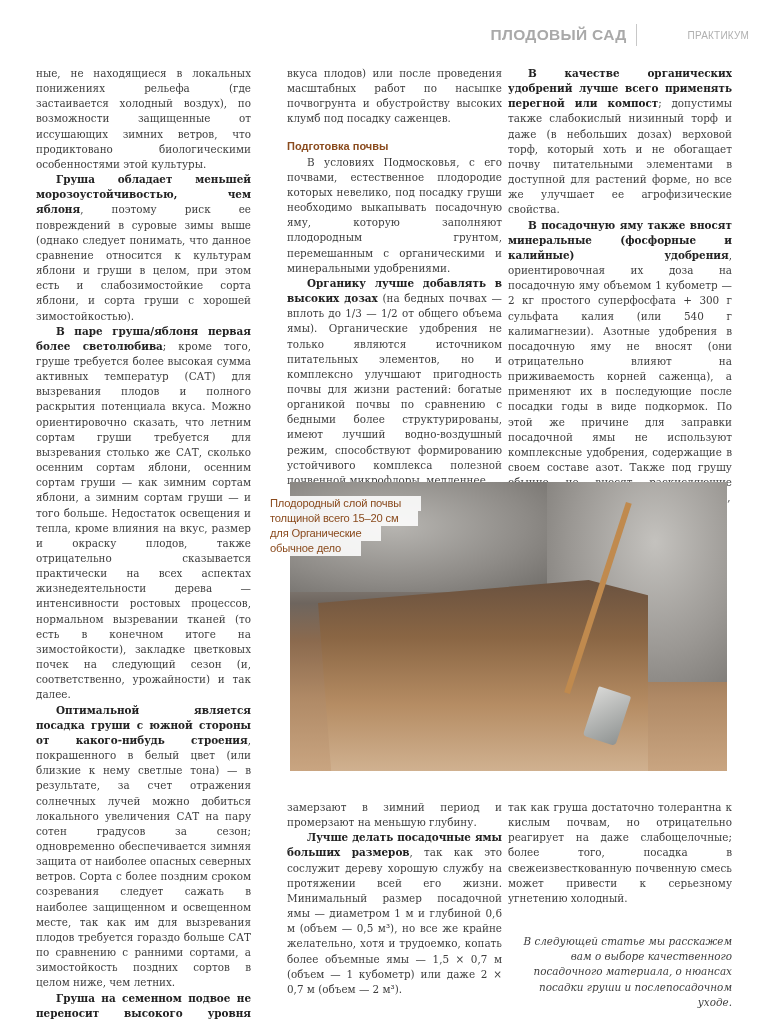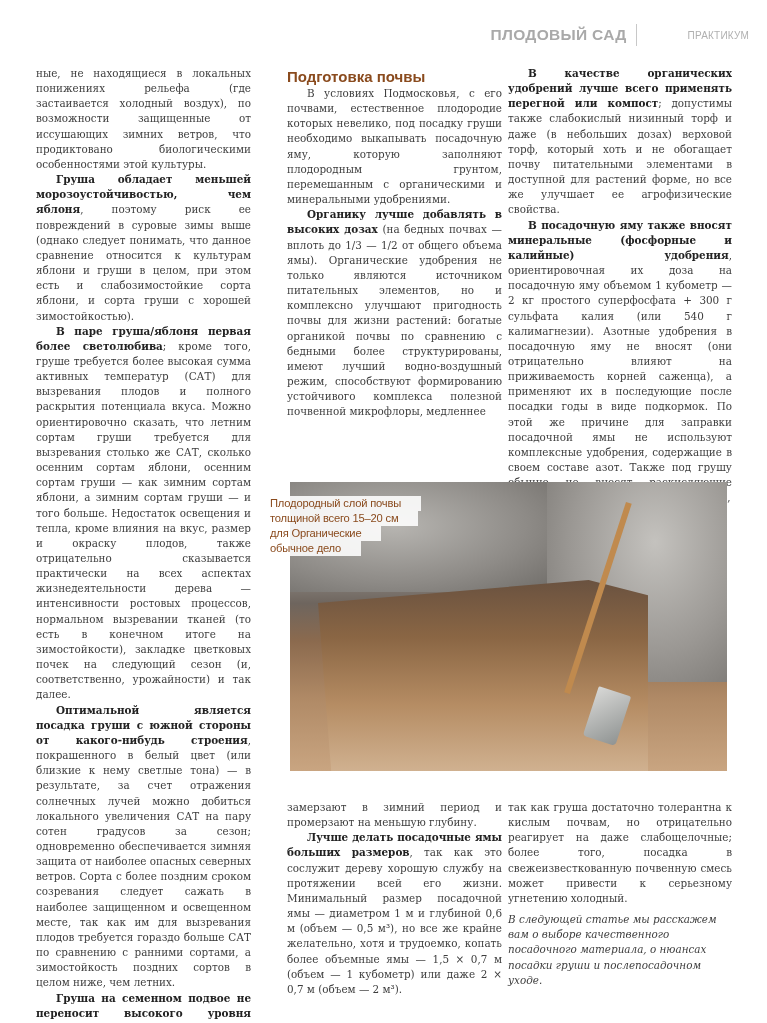--- a/index.html
+++ b/index.html
@@ -16,21 +16,21 @@
   .col p.ind { text-indent: 20px; }
   .col b { color: #222; font-weight: bold; }
   .col i { font-style: italic; }
 
   #col1 { left: 36px; top: 66px; width: 215px; }
   #col2a { left: 287px; top: 66px; width: 215px; }
   #col3a { left: 508px; top: 66px; width: 224px; }
   #col2b { left: 287px; top: 800px; width: 215px; }
   #col3b { left: 508px; top: 800px; width: 224px; }
 
-  h2.section-title { font-family: "Liberation Sans", sans-serif; font-weight: bold; font-size: 15px; color: #8a4b1e; line-height: 18px; margin: 2px 0 0 0; }
+  h2.section-title { font-family: "Liberation Sans", sans-serif; font-weight: bold; font-size: 11px; color: #8a4b1e; line-height: 18px; margin: 10px 0 0 0; }
 
   .photo { position: absolute; left: 290px; top: 482px; width: 437px; height: 289px; overflow: hidden;
     background: linear-gradient(180deg, #8f8f8c 0%, #a09d98 25%, #6e655e 42%, #8b6a4e 55%, #b08a66 75%, #c9a581 100%); }
   .photo .pit { position: absolute; left: 28px; top: 98px; width: 330px; height: 191px;
     background: linear-gradient(180deg, #6a5240 0%, #8a6644 30%, #b58c63 65%, #d0b190 100%);
     clip-path: polygon(0 12%, 82% 0, 100% 8%, 100% 100%, 4% 100%); }
   .photo .rubble-left { position: absolute; left: 0; top: 0; width: 260px; height: 110px;
     background: radial-gradient(ellipse at 40% 40%, #b7b5b1 0%, #8e8b87 60%, #6f6c68 100%); }
   .photo .rubble-right { position: absolute; right: 0; top: 0; width: 180px; height: 200px;
     background: radial-gradient(ellipse at 60% 30%, #c4c2be 0%, #9b9894 55%, #75726e 100%); }
@@ -57,20 +57,21 @@
 
 <div class="col" id="col1">
   <p>ные, не находящиеся в локальных понижениях рельефа (где застаивается холодный воздух), по возможности защищенные от иссушающих зимних ветров, что продиктовано биологическими особенностями этой культуры.</p>
   <p class="ind"><b>Груша обладает меньшей морозоустойчивостью, чем яблоня</b><span>, поэтому риск ее повреждений в суровые зимы выше (однако следует понимать, что данное сравнение относится к культурам яблони и груши в целом, при этом есть и слабозимостойкие сорта яблони, и сорта груши с хорошей зимостойкостью).</span></p>
   <p class="ind"><b>В паре груша/яблоня первая более светолюбива</b><span>; кроме того, груше требуется более высокая сумма активных температур (САТ) для вызревания плодов и полного раскрытия потенциала вкуса. Можно ориентировочно сказать, что летним сортам груши требуется для вызревания столько же САТ, сколько осенним сортам яблони, осенним сортам груши — как зимним сортам яблони, а зимним сортам груши — и того больше. Недостаток освещения и тепла, кроме влияния на вкус, размер и окраску плодов, также отрицательно сказывается практически на всех аспектах жизнедеятельности дерева — интенсивности ростовых процессов, нормальном вызревании тканей (то есть в конечном итоге на зимостойкости), закладке цветковых почек на следующий сезон (и, соответственно, урожайности) и так далее.</span></p>
   <p class="ind"><b>Оптимальной является посадка груши с южной стороны от какого-нибудь строения</b><span>, покрашенного в белый цвет (или близкие к нему светлые тона) — в результате, за счет отражения солнечных лучей можно добиться локального увеличения САТ на пару сотен градусов за сезон; одновременно обеспечивается зимняя защита от наиболее опасных северных ветров. Сорта с более поздним сроком созревания следует сажать в наиболее защищенном и освещенном месте, так как им для вызревания плодов требуется гораздо больше САТ по сравнению с ранними сортами, а зимостойкость поздних сортов в целом ниже, чем летних.</span></p>
   <p class="ind"><b>Груша на семенном подвое не переносит высокого уровня грунтовых вод</b><span> (УГВ). На участках с высоким УГВ культура груши возможна лишь или на «суррогатных» подвоях типа аронии, ирги, рябины (со всеми вытекающими минусами — как правило, недолговечностью таких конструкций, их меньшей урожайностью, зачастую ухудшением</span></p>
 </div>
 
 <div class="col" id="col2a">
+  <p>вкуса плодов) или после проведения масштабных работ по насыпке почвогрунта и обустройству высоких клумб под посадку саженцев.</p>
   <h2 class="section-title">Подготовка почвы</h2>
   <p class="ind">В условиях Подмосковья, с его почвами, естественное плодородие которых невелико, под посадку груши необходимо выкапывать посадочную яму, которую заполняют плодородным грунтом, перемешанным с органическими и минеральными удобрениями.</p>
   <p class="ind"><b>Органику лучше добавлять в высоких дозах</b><span> (на бедных почвах — вплоть до 1/3 — 1/2 от общего объема ямы). Органические удобрения не только являются источником питательных элементов, но и комплексно улучшают пригодность почвы для жизни растений: богатые органикой почвы по сравнению с бедными более структурированы, имеют лучший водно-воздушный режим, способствуют формированию устойчивого комплекса полезной почвенной микрофлоры, медленнее</span></p>
 </div>
 
 <div class="col" id="col3a">
   <p class="ind"><b>В качестве органических удобрений лучше всего применять перегной или компост</b><span>; допустимы также слабокислый низинный торф и даже (в небольших дозах) верховой торф, который хоть и не обогащает почву питательными элементами в доступной для растений форме, но все же улучшает ее агрофизические свойства.</span></p>
   <p class="ind"><b>В посадочную яму также вносят минеральные (фосфорные и калийные) удобрения</b><span>, ориентировочная их доза на посадочную яму объемом 1 кубометр — 2 кг простого суперфосфата + 300 г сульфата калия (или 540 г калимагнезии). Азотные удобрения в посадочную яму не вносят (они отрицательно влияют на приживаемость корней саженца), а применяют их в последующие после посадки годы в виде подкормок. По этой же причине для заправки посадочной ямы не используют комплексные удобрения, содержащие в своем составе азот. Также под грушу обычно не вносят раскисляющие удобрения (известь, доломитовая мука),</span></p>
 </div>
 
@@ -89,21 +90,21 @@
   <span>обычное дело</span>
 </div>
 
 <div class="col" id="col2b">
   <p>замерзают в зимний период и промерзают на меньшую глубину.</p>
   <p class="ind"><b>Лучше делать посадочные ямы больших размеров</b><span>, так как это сослужит дереву хорошую службу на протяжении всей его жизни. Минимальный размер посадочной ямы — диаметром 1 м и глубиной 0,6 м (объем — 0,5 м³), но все же крайне желательно, хотя и трудоемко, копать более объемные ямы — 1,5 × 0,7 м (объем — 1 кубометр) или даже 2 × 0,7 м (объем — 2 м³).</span></p>
 </div>
 
 <div class="col" id="col3b">
   <p>так как груша достаточно толерантна к кислым почвам, но отрицательно реагирует на даже слабощелочные; более того, посадка в свежеизвесткованную почвенную смесь может привести к серьезному угнетению холодный.</p>
-  <p style="margin-top:6px; text-align:left;"><i>В следующей статье мы расскажем вам о выборе качественного посадочного материала, о нюансах посадки груши и послепосадочном уходе.</i></p>
+  <p style="margin-top:28px; text-align:right;"><i>В следующей статье мы расскажем вам о выборе качественного посадочного материала, о нюансах посадки груши и послепосадочном уходе.</i></p>
 </div>
 
 <div class="footer-left">июнь 2019</div>
 <div class="footer-right">
   <span class="mag">Сад своими руками</span>
   <span class="sep"></span>
   <span class="page">47</span>
 </div>
 
 </body></html>

